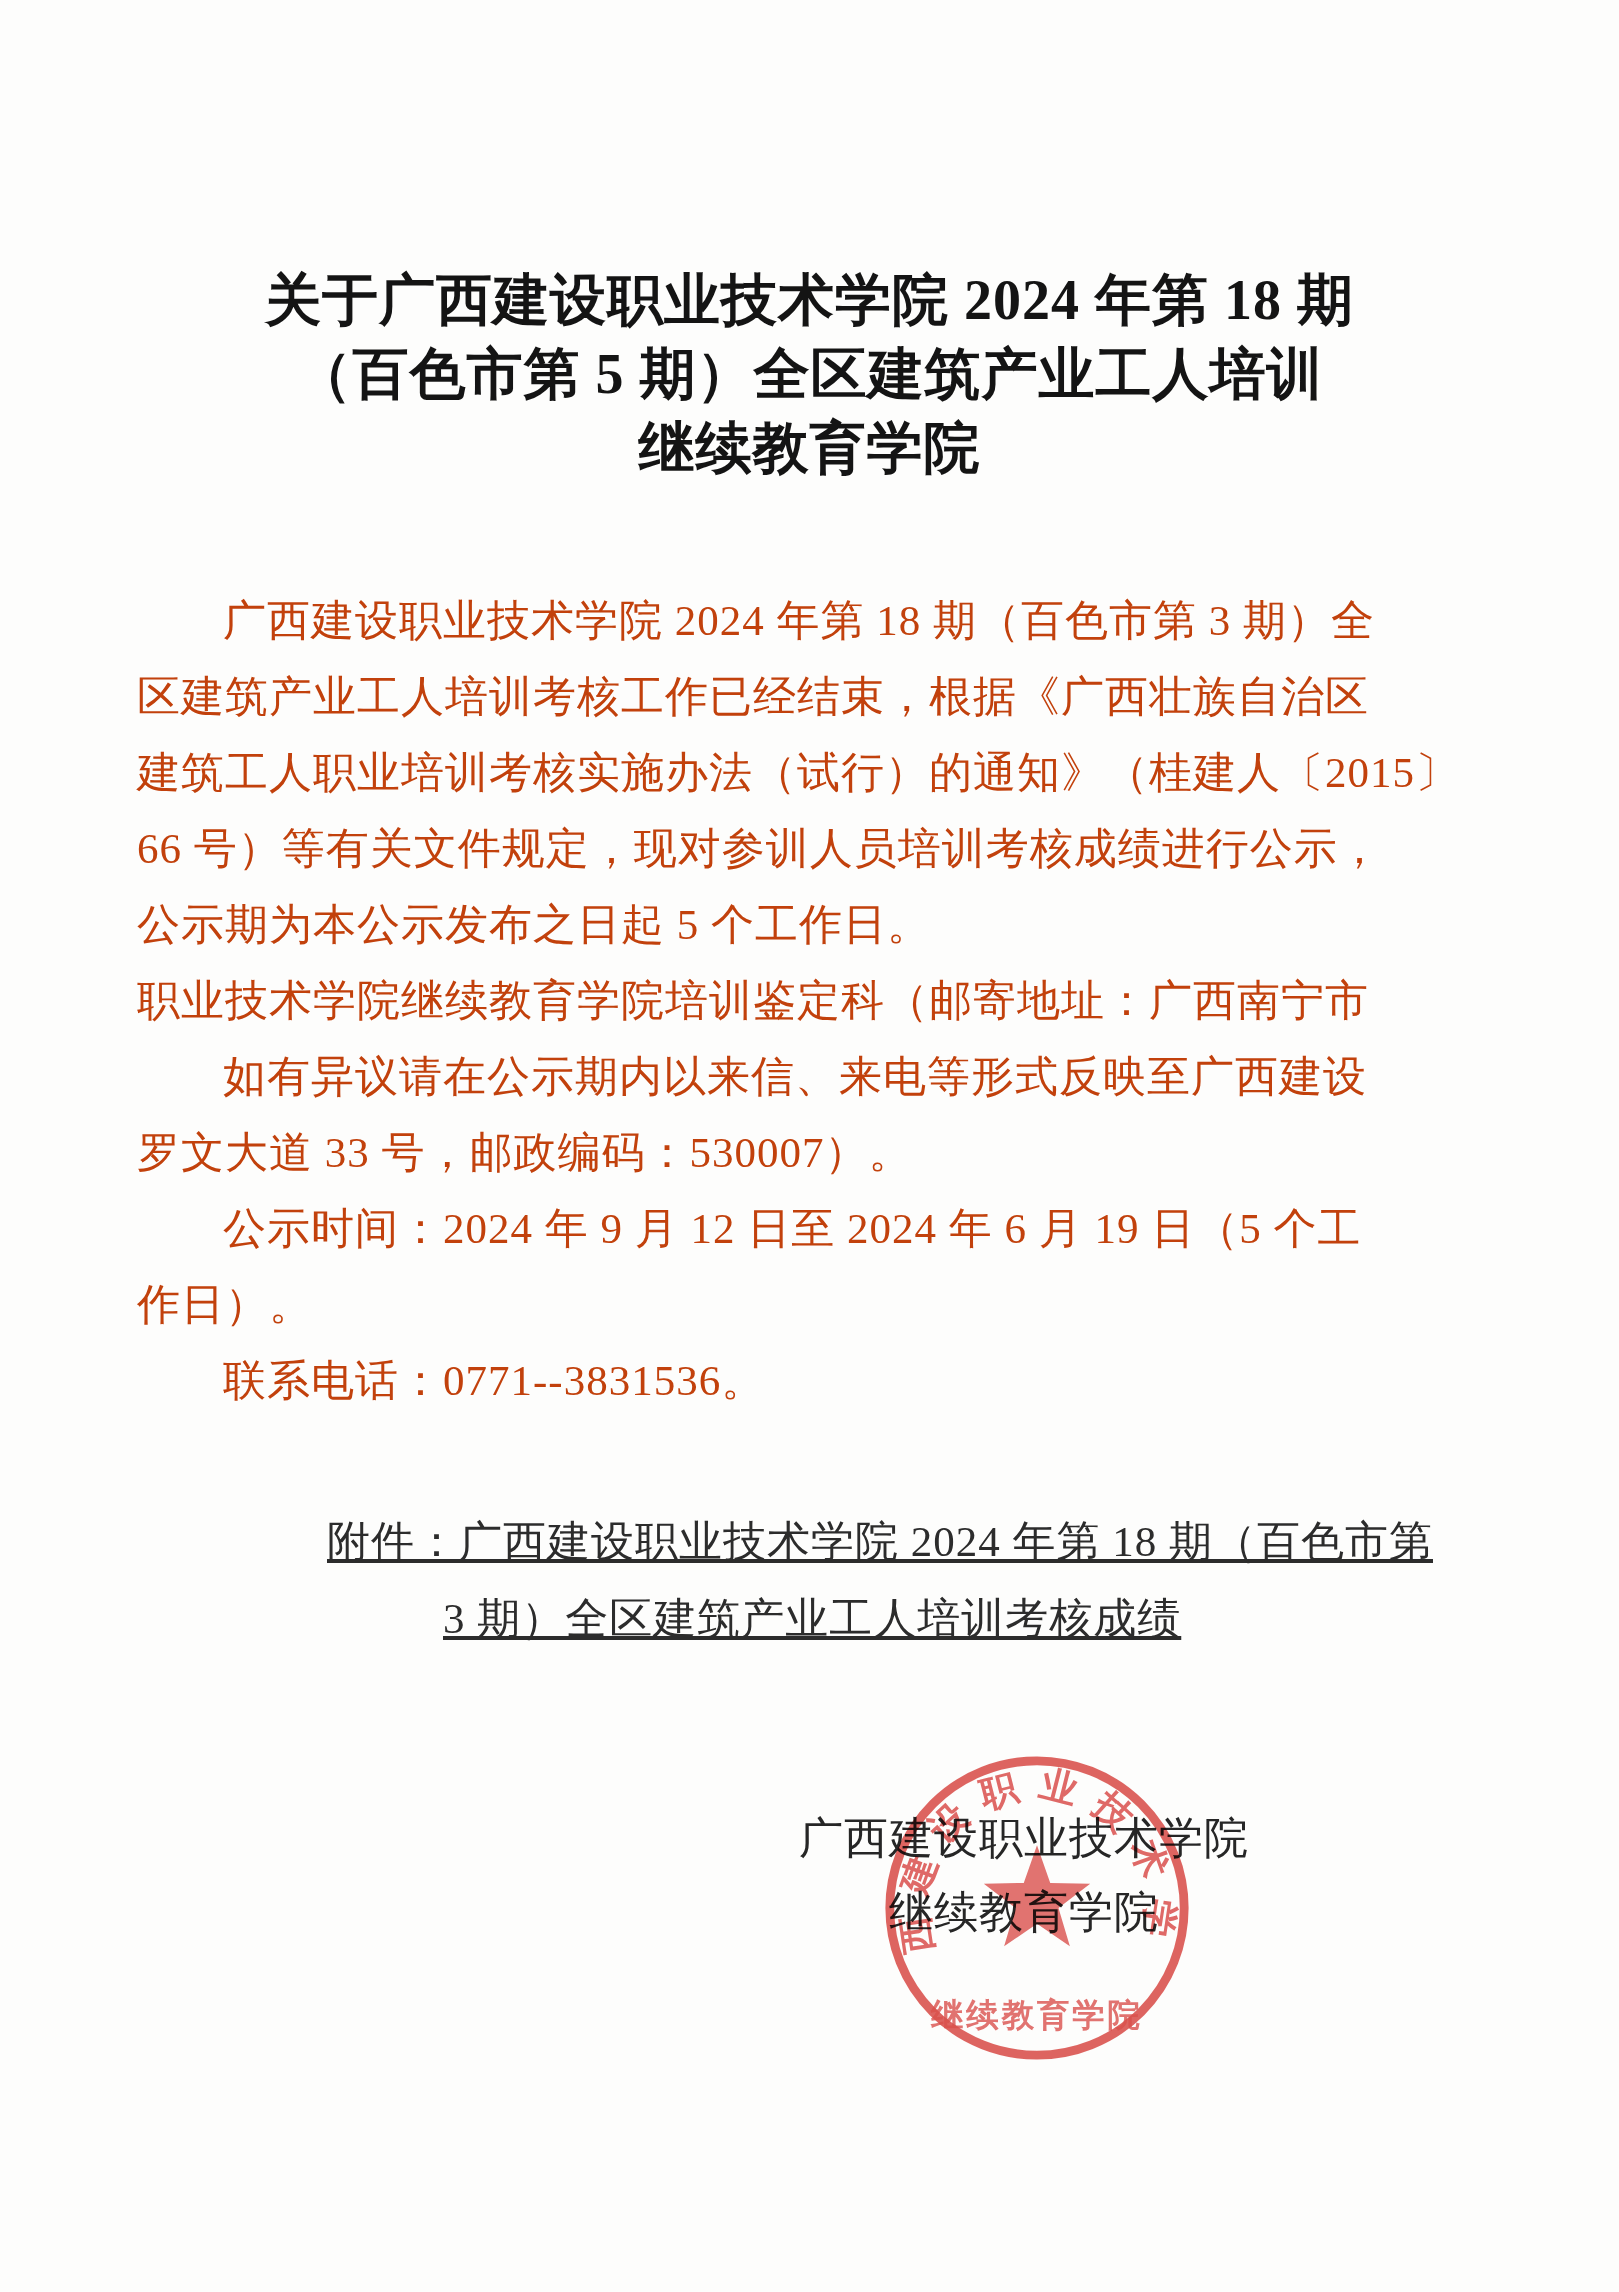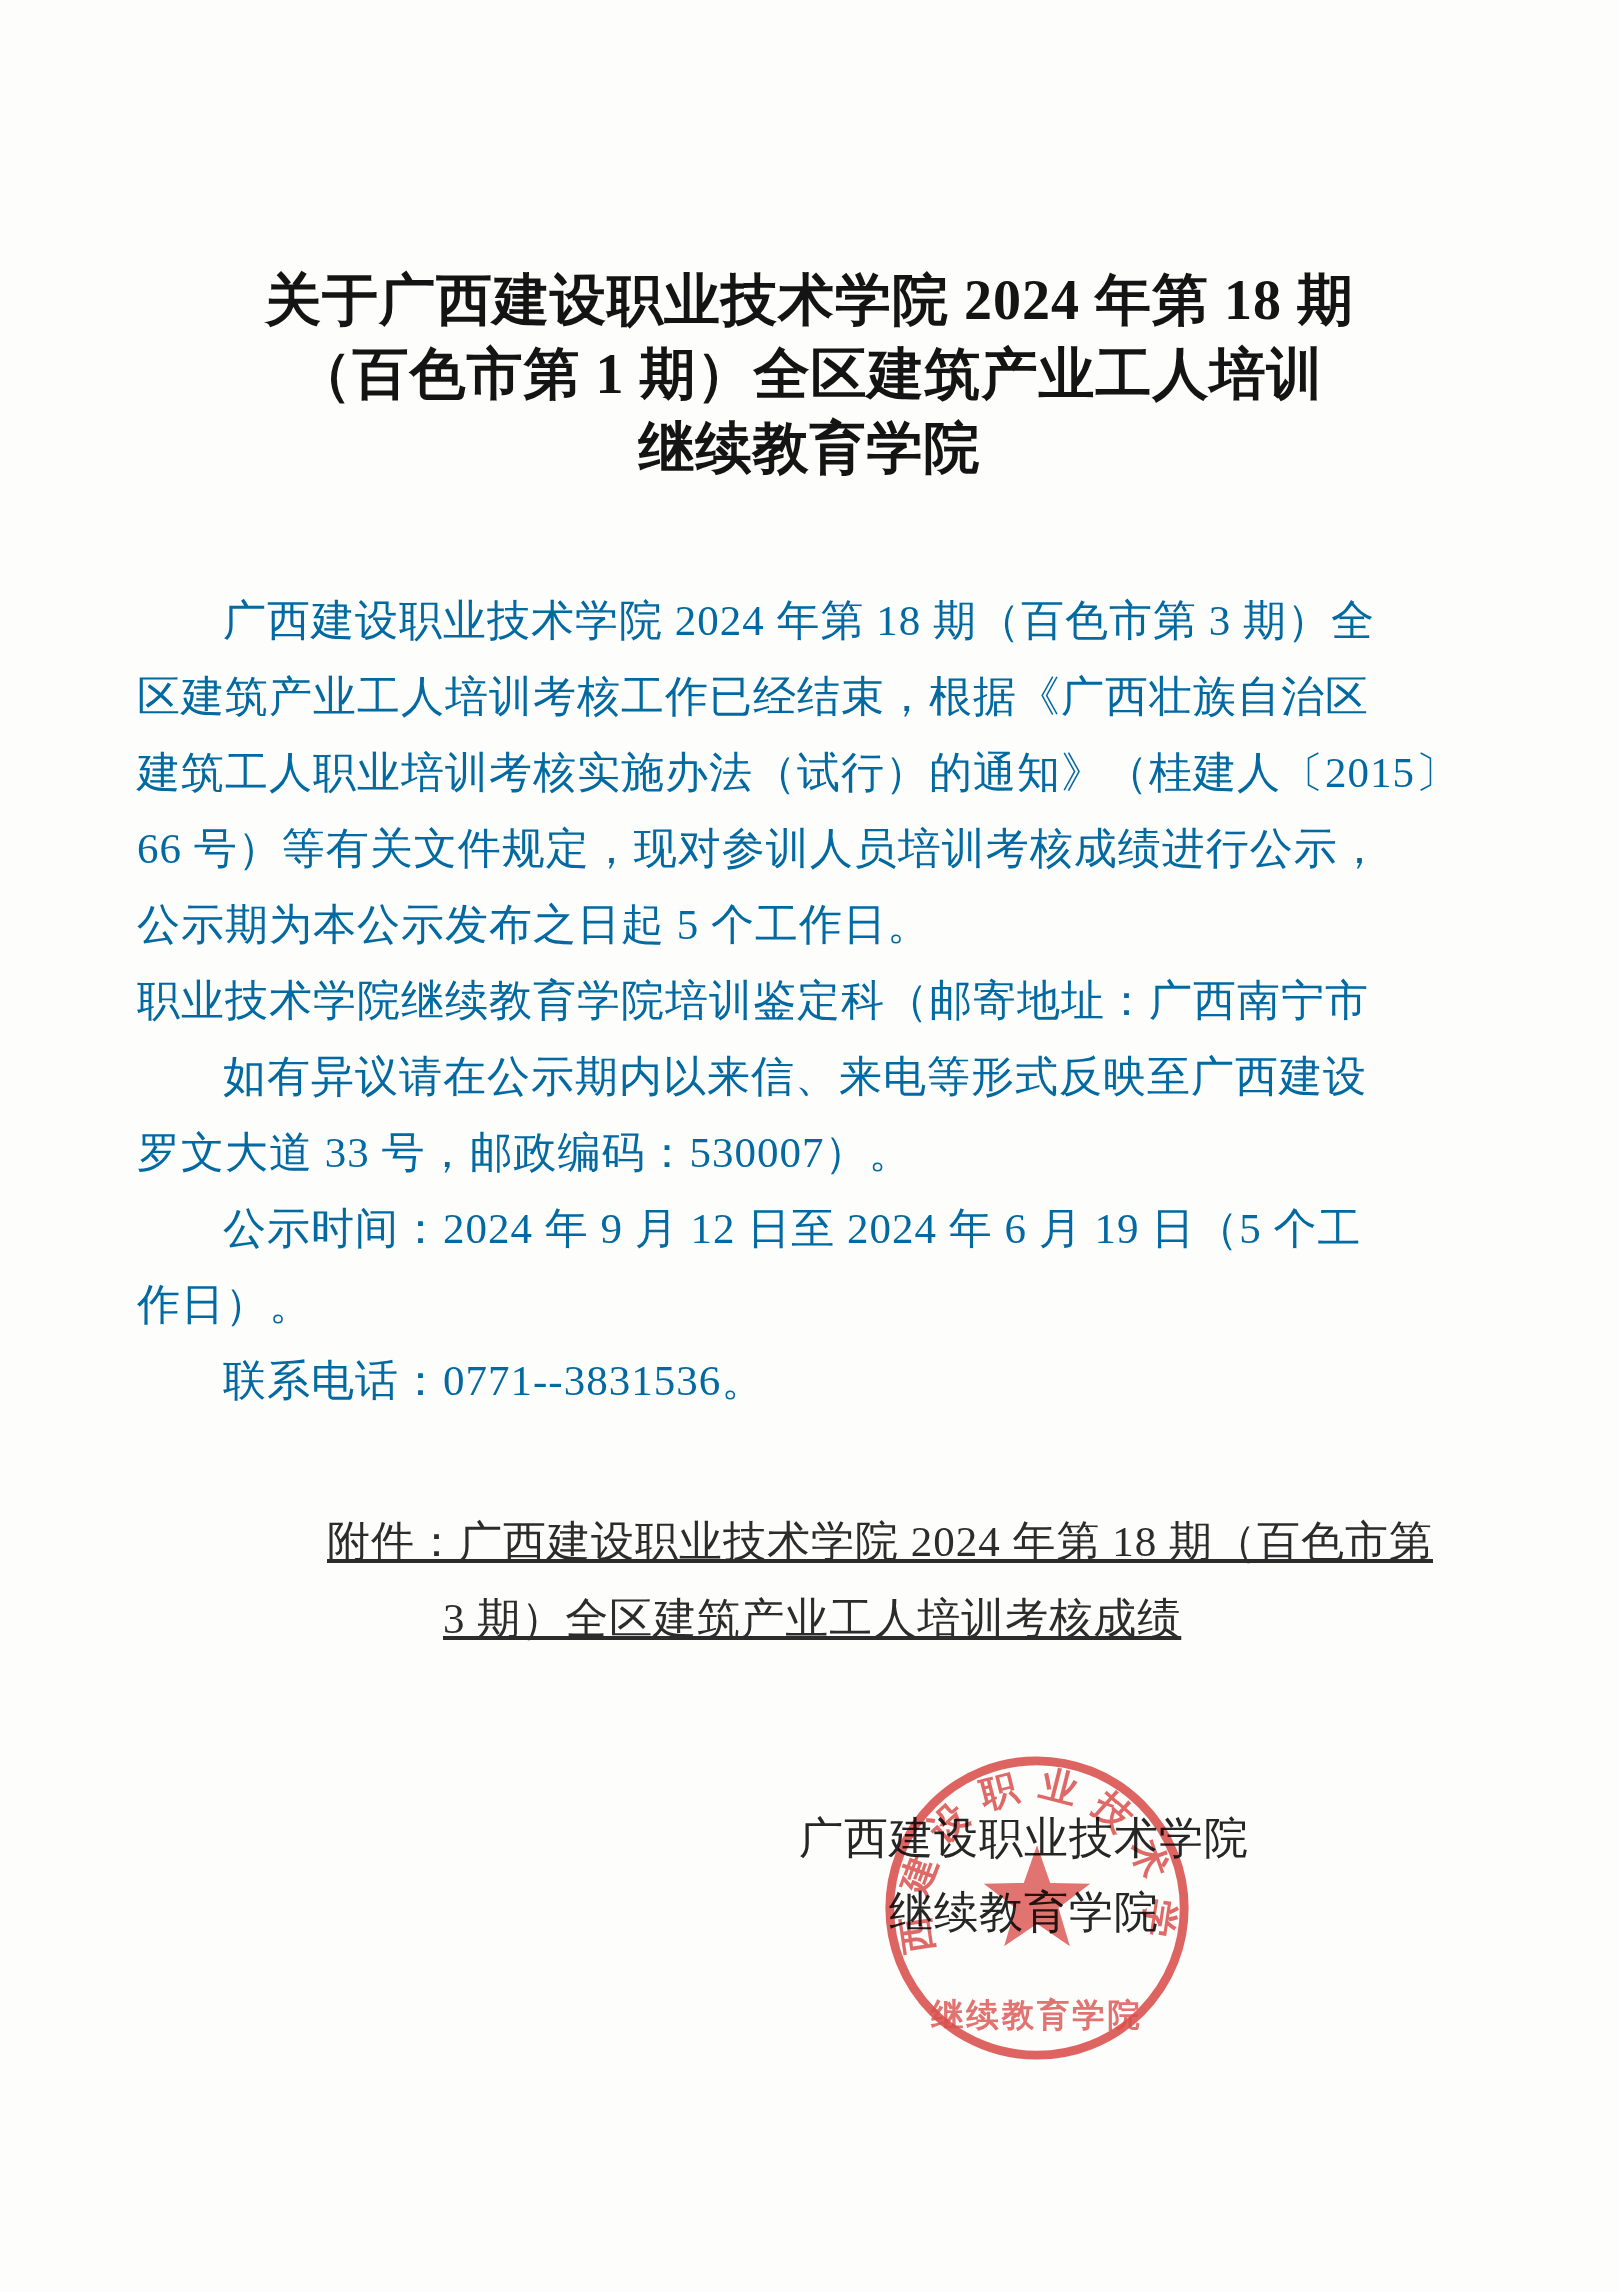--- a/index.html
+++ b/index.html
@@ -17,21 +17,21 @@
     position:absolute;top:263px;left:0;width:100%;
     text-align:center;
     font-weight:bold;
     font-size:56px;line-height:74px;
     color:#141414;
     letter-spacing:1px;
   }
   
   .body-block{
     position:absolute;top:583px;left:137px;width:1284px;
-    font-size:43px;color:#0369a1;letter-spacing:1px;
+    font-size:43px;color:#c2410c;letter-spacing:1px;
   }
   .line{height:76px;line-height:76px;white-space:nowrap;}
   .indent{text-indent:86px;}
   
   .attachment{
     position:absolute;top:1503px;left:327px;
     font-size:43px;color:#2c2c2c;letter-spacing:1px;text-decoration:underline;
   }
   .attachment .line{height:77px;line-height:77px;}
   .attachment .cont{padding-left:116px;}
@@ -50,21 +50,21 @@
   }
   .seal text{font-family:"Liberation Serif","DejaVu Serif",serif;font-weight:bold;}
 </style>
 </head>
 <body>
 
 <div class="page">
 
   <div class="title">
     <div>关于广西建设职业技术学院 2024 年第 18 期</div>
-    <div>（百色市第 1 期）全区建筑产业工人培训</div>
+    <div>（百色市第 5 期）全区建筑产业工人培训</div>
     <div>继续教育学院</div>
   </div>
 
   <div class="body-block">
     <div class="line indent">广西建设职业技术学院 2024 年第 18 期（百色市第 3 期）全</div>
     <div class="line">区建筑产业工人培训考核工作已经结束，根据《广西壮族自治区</div>
     <div class="line">建筑工人职业培训考核实施办法（试行）的通知》（桂建人〔2015〕</div>
     <div class="line">66 号）等有关文件规定，现对参训人员培训考核成绩进行公示，</div>
     <div class="line">公示期为本公示发布之日起 5 个工作日。</div>
 

